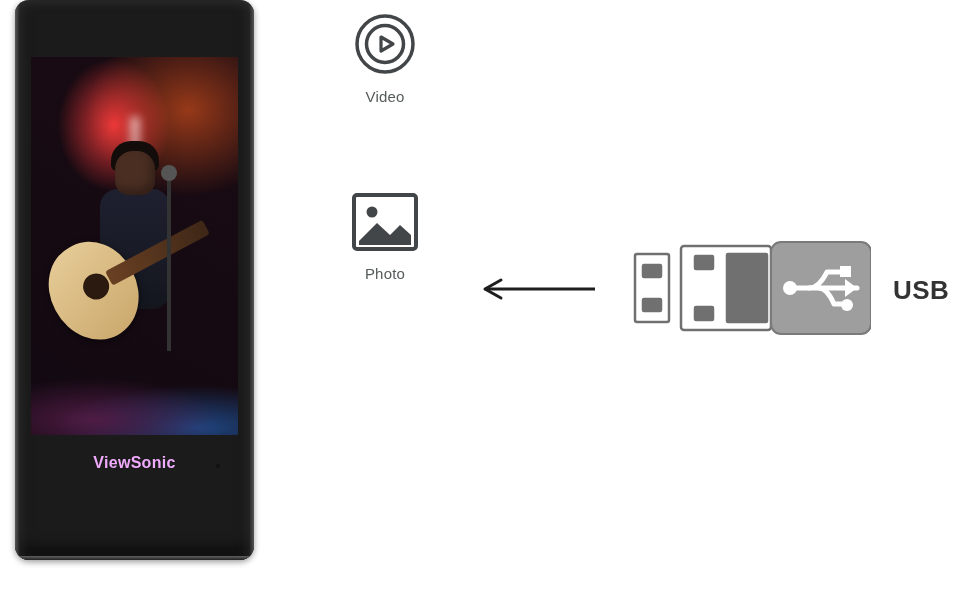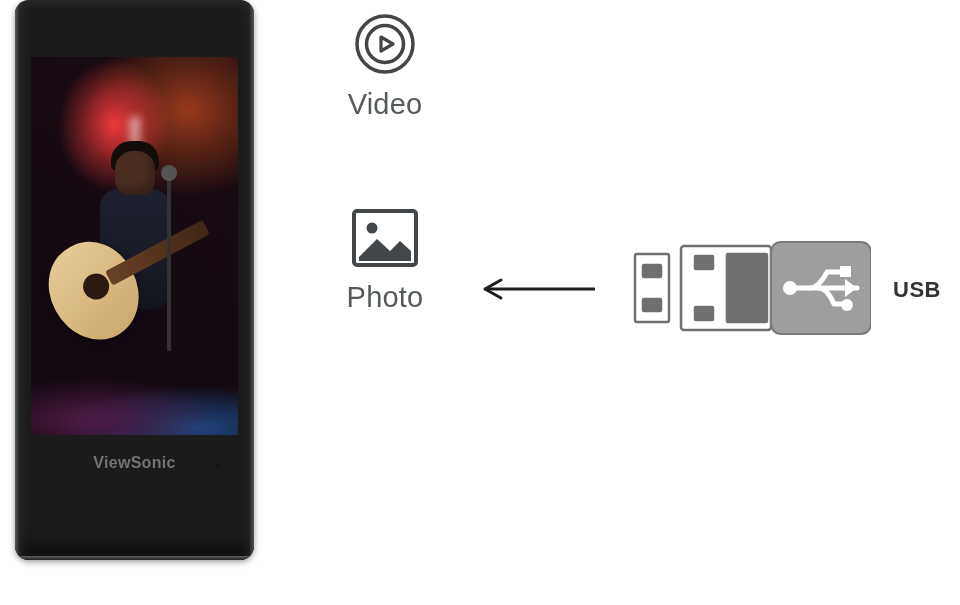--- a/index.html
+++ b/index.html
@@ -128,21 +128,21 @@
     position:absolute;left:0;right:0;bottom:0;height:40%;
     background:
       radial-gradient(180px 60px at 30% 90%, rgba(85,28,72,0.9), rgba(85,28,72,0) 70%),
       radial-gradient(200px 60px at 80% 95%, rgba(32,80,148,0.85), rgba(32,80,148,0) 70%);
   }
   .kiosk-brand {
     position: absolute;
     left: 0; right: 0;
     bottom: 88px;
     text-align: center;
-    color: #737373;
+    color: #f0abfc;
     font-size: 16px;
     font-weight: 600;
     letter-spacing: 0.3px;
     font-family: sans-serif;
   }
   .kiosk-pillar .dot {
     position:absolute; right:34px; bottom:92px;
     width:4px;height:4px;border-radius:50%;background:#111;
   }
   .kiosk-base {
@@ -180,21 +180,21 @@
     align-items: center;
   }
   .media-item {
     display: flex;
     flex-direction: column;
     align-items: center;
     gap: 12px;
   }
   .media-item svg { display: block; }
   .media-label {
-    font-size: 29px;
+    font-size: 15px;
     color: #555b5b;
     letter-spacing: 0.2px;
   }
 
   
   .arrow {
     position: absolute;
     left: 475px;
     top: 274px;
     width: 128px;
@@ -205,21 +205,21 @@
   
   .usb {
     position: absolute;
     left: 633px;
     top: 240px;
     display: flex;
     align-items: center;
     gap: 22px;
   }
   .usb-label {
-    font-size: 22px;
+    font-size: 26px;
     font-weight: 700;
     color: #333;
     letter-spacing: 0.5px;
   }
 </style>
 </head>
 <body>
 
 <div class="kiosk">
   <div class="kiosk-pillar">

